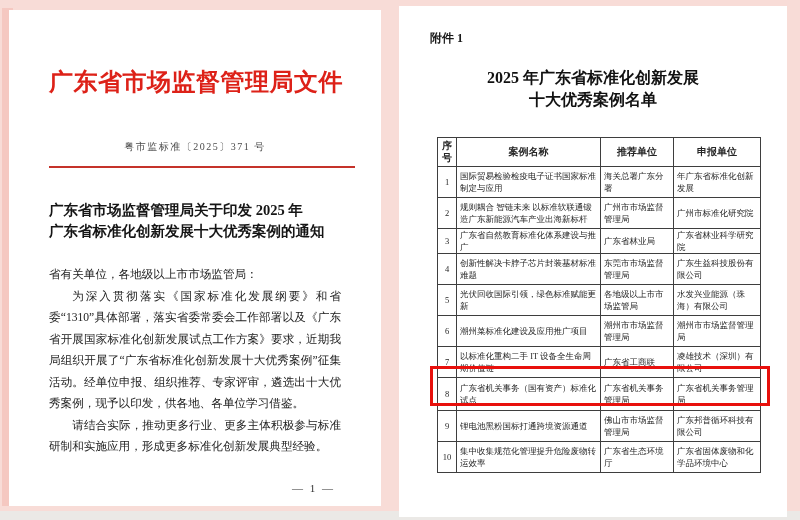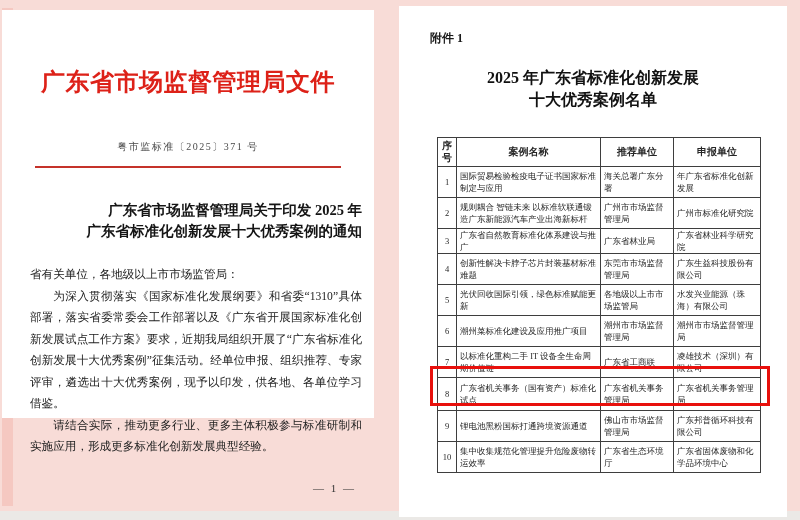--- a/index.html
+++ b/index.html
@@ -12,41 +12,41 @@
   }
   .edge-strip-left {
     position:absolute; left:2px; top:8px; width:11px; height:498px;
     background:#f5c8c1;
   }
   .edge-strip-bottom {
     position:absolute; left:0; top:511px; width:800px; height:9px;
     background:#ebe9e6;
   }
   .page { position:absolute; background:#ffffff; }
-  .page-left  { left:2px; top:10px; width:372px; height:408px; padding:0 12px; }
+  .page-left  { left:9px; top:10px; width:372px; height:496px; padding:0 40px; }
   .page-right { left:399px; top:6px;  width:388px; height:511px; }
 
   
   .doc-title {
     margin-top:56px; text-align:center;
     color:#dd2118; font-size:24px; font-weight:bold;
     letter-spacing:0.5px; white-space:nowrap;
   }
   .doc-number {
     margin-top:42px; text-align:center;
     color:#4a4a4a; font-size:10px; letter-spacing:1.5px;
   }
   .red-rule {
     margin:12px auto 0 auto; width:306px; height:2px; background:#c5322a;
   }
   .notice-heading {
-    margin-top:32px; text-align:right;
+    margin-top:32px; text-align:left;
     font-size:14.5px; font-weight:bold; color:#151515; line-height:21px;
   }
-  .body-text { margin-top:22px; font-size:11.6px; line-height:21.5px; color:#222;margin-left:16px; }
+  .body-text { margin-top:22px; font-size:11.6px; line-height:21.5px; color:#222; }
   .body-text p { text-align:justify; }
   .para-indent { text-indent:2em; }
   .page-num {
     margin-top:24px; text-align:right; padding-right:6px;
     font-size:11px; color:#333; letter-spacing:2px;
   }
 
   
   .attachment-label {
     margin:24px 0 0 31px; font-size:12px; font-weight:bold; color:#1a1a1a;

